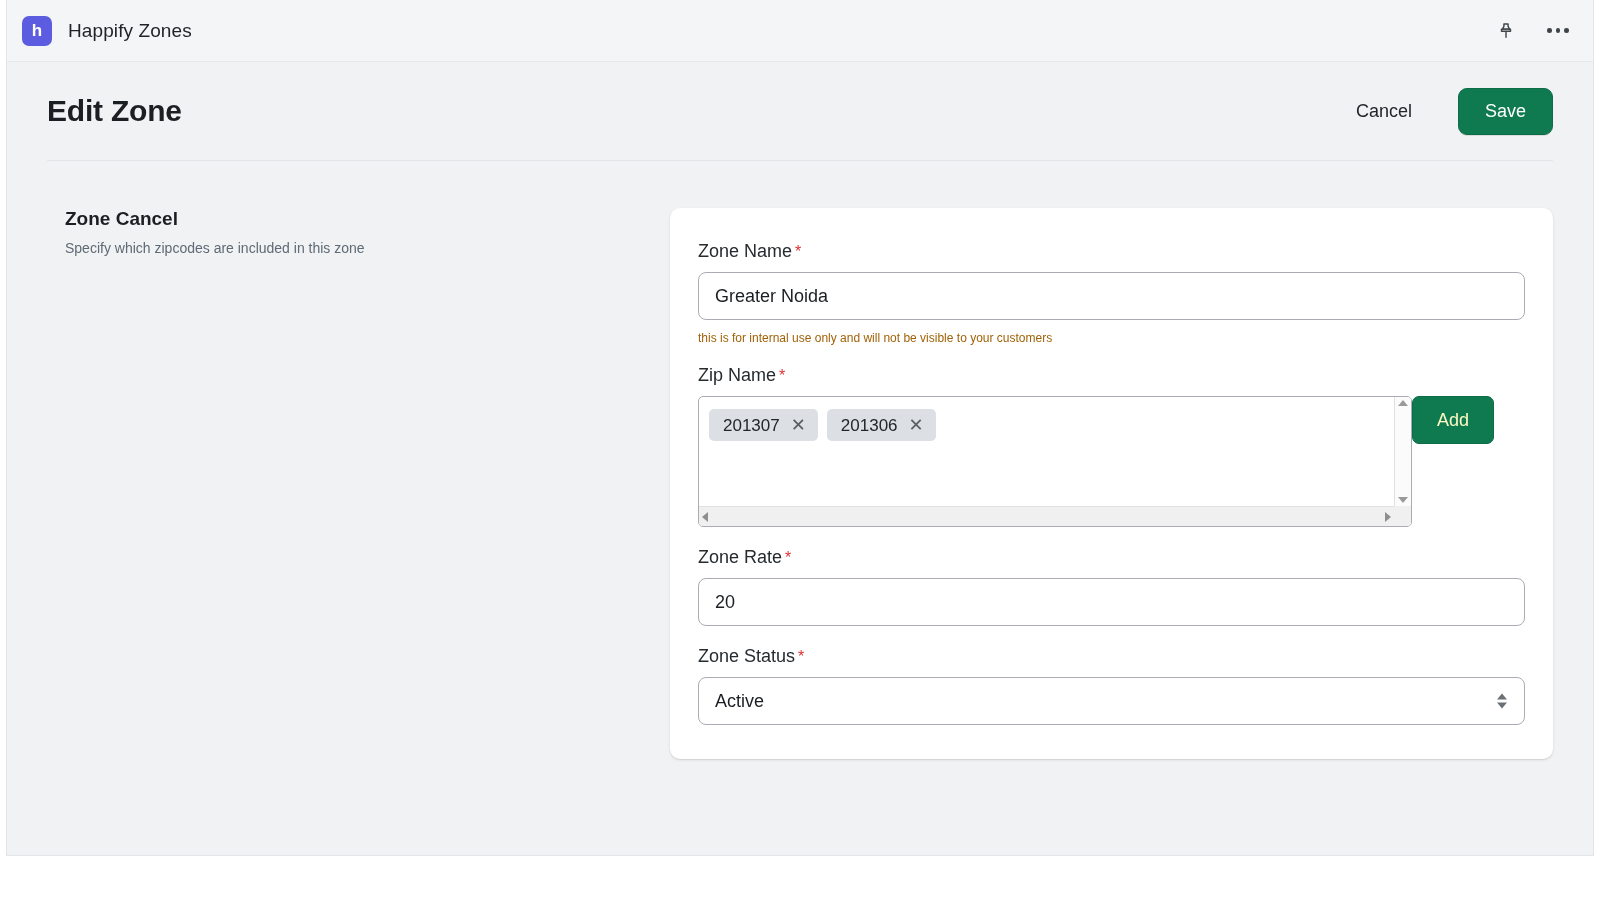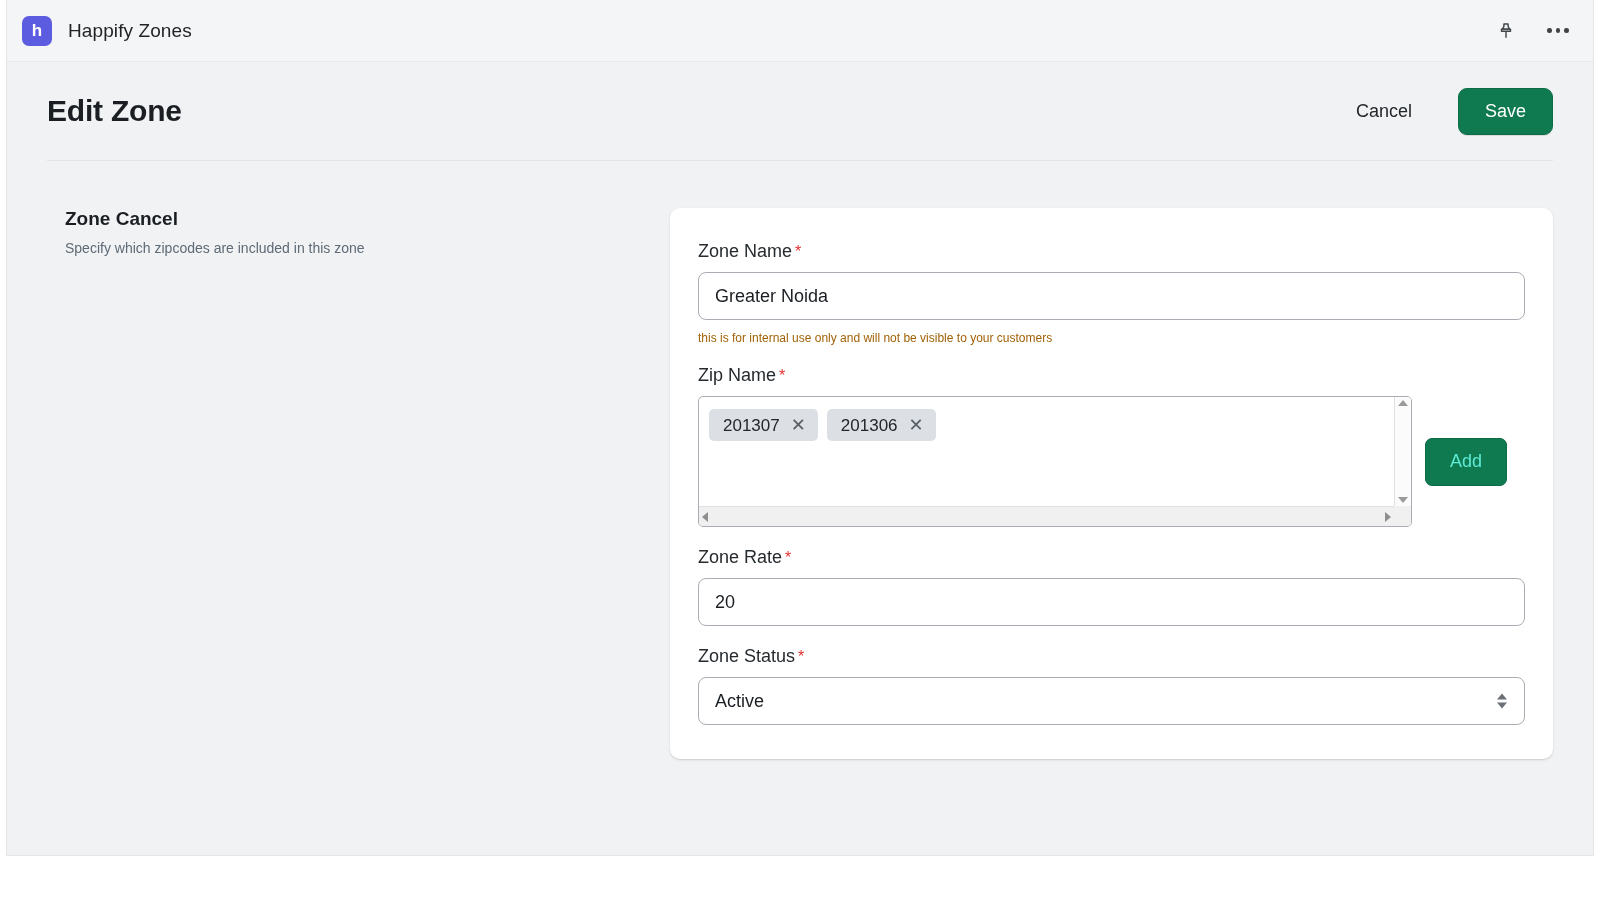--- a/index.html
+++ b/index.html
@@ -156,21 +156,21 @@
     outline: none;
     line-height: 48px;
   }
   .helper {
     font-size: 12px;
     color: #a16207;
     margin-top: 11px;
   }
 
   
-  .zip-row { display: flex; align-items: center; gap: 13px; }
+  .zip-row { display: flex; align-items: flex-start; }
   .tagbox-wrap {
     position: relative;
     width: 714px;
     height: 131px;
     border: 1px solid #a9adb3;
     border-radius: 5px;
     background: #ffffff;
     overflow: hidden;
   }
   .tagbox-inner {
@@ -223,21 +223,21 @@
   .tri-up   { width:0;height:0;border-left:5px solid transparent;border-right:5px solid transparent;border-bottom:6px solid #9a9a9a; }
   .tri-down { width:0;height:0;border-left:5px solid transparent;border-right:5px solid transparent;border-top:6px solid #9a9a9a; }
   .tri-left { width:0;height:0;border-top:5px solid transparent;border-bottom:5px solid transparent;border-right:6px solid #8e8e8e; }
   .tri-right{ width:0;height:0;border-top:5px solid transparent;border-bottom:5px solid transparent;border-left:6px solid #8e8e8e; }
 
   .btn-add {
     width: 82px; height: 48px;
     background: #0f7a50;
     border: 1px solid #0d6d47;
     border-radius: 7px;
-    color: #5eead4;
+    color: #fef9c3;
     font-size: 18px;
     cursor: pointer;
     font-family: "Liberation Sans", sans-serif;
   }
 
   
   .select-wrap { position: relative; width: 100%; }
   .select-ind {
     position: absolute;
     right: 18px; top: 50%;

